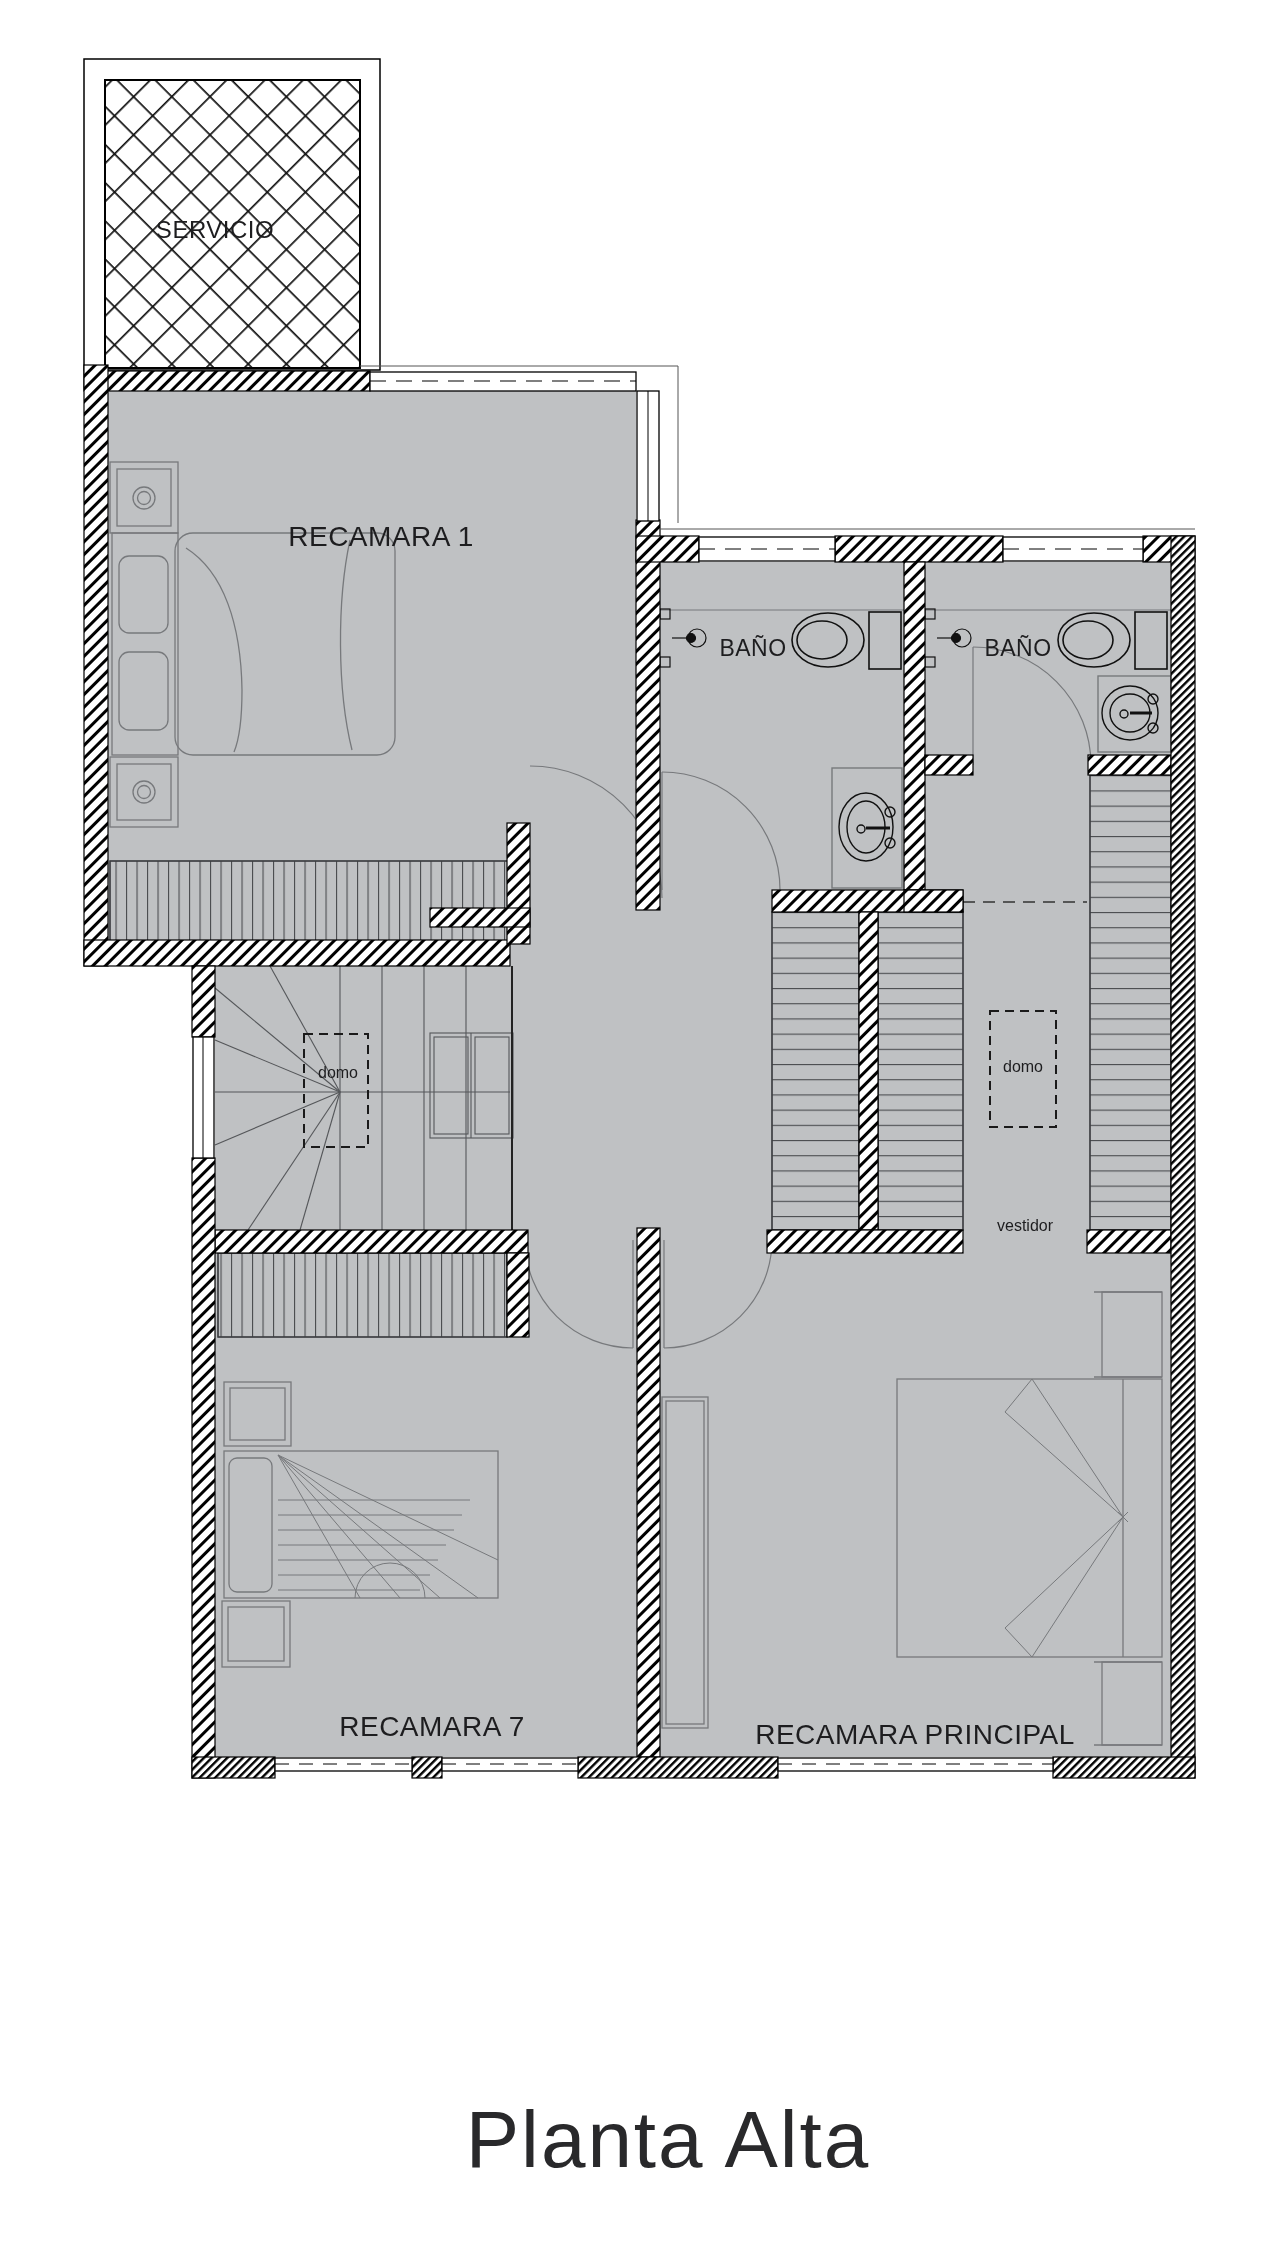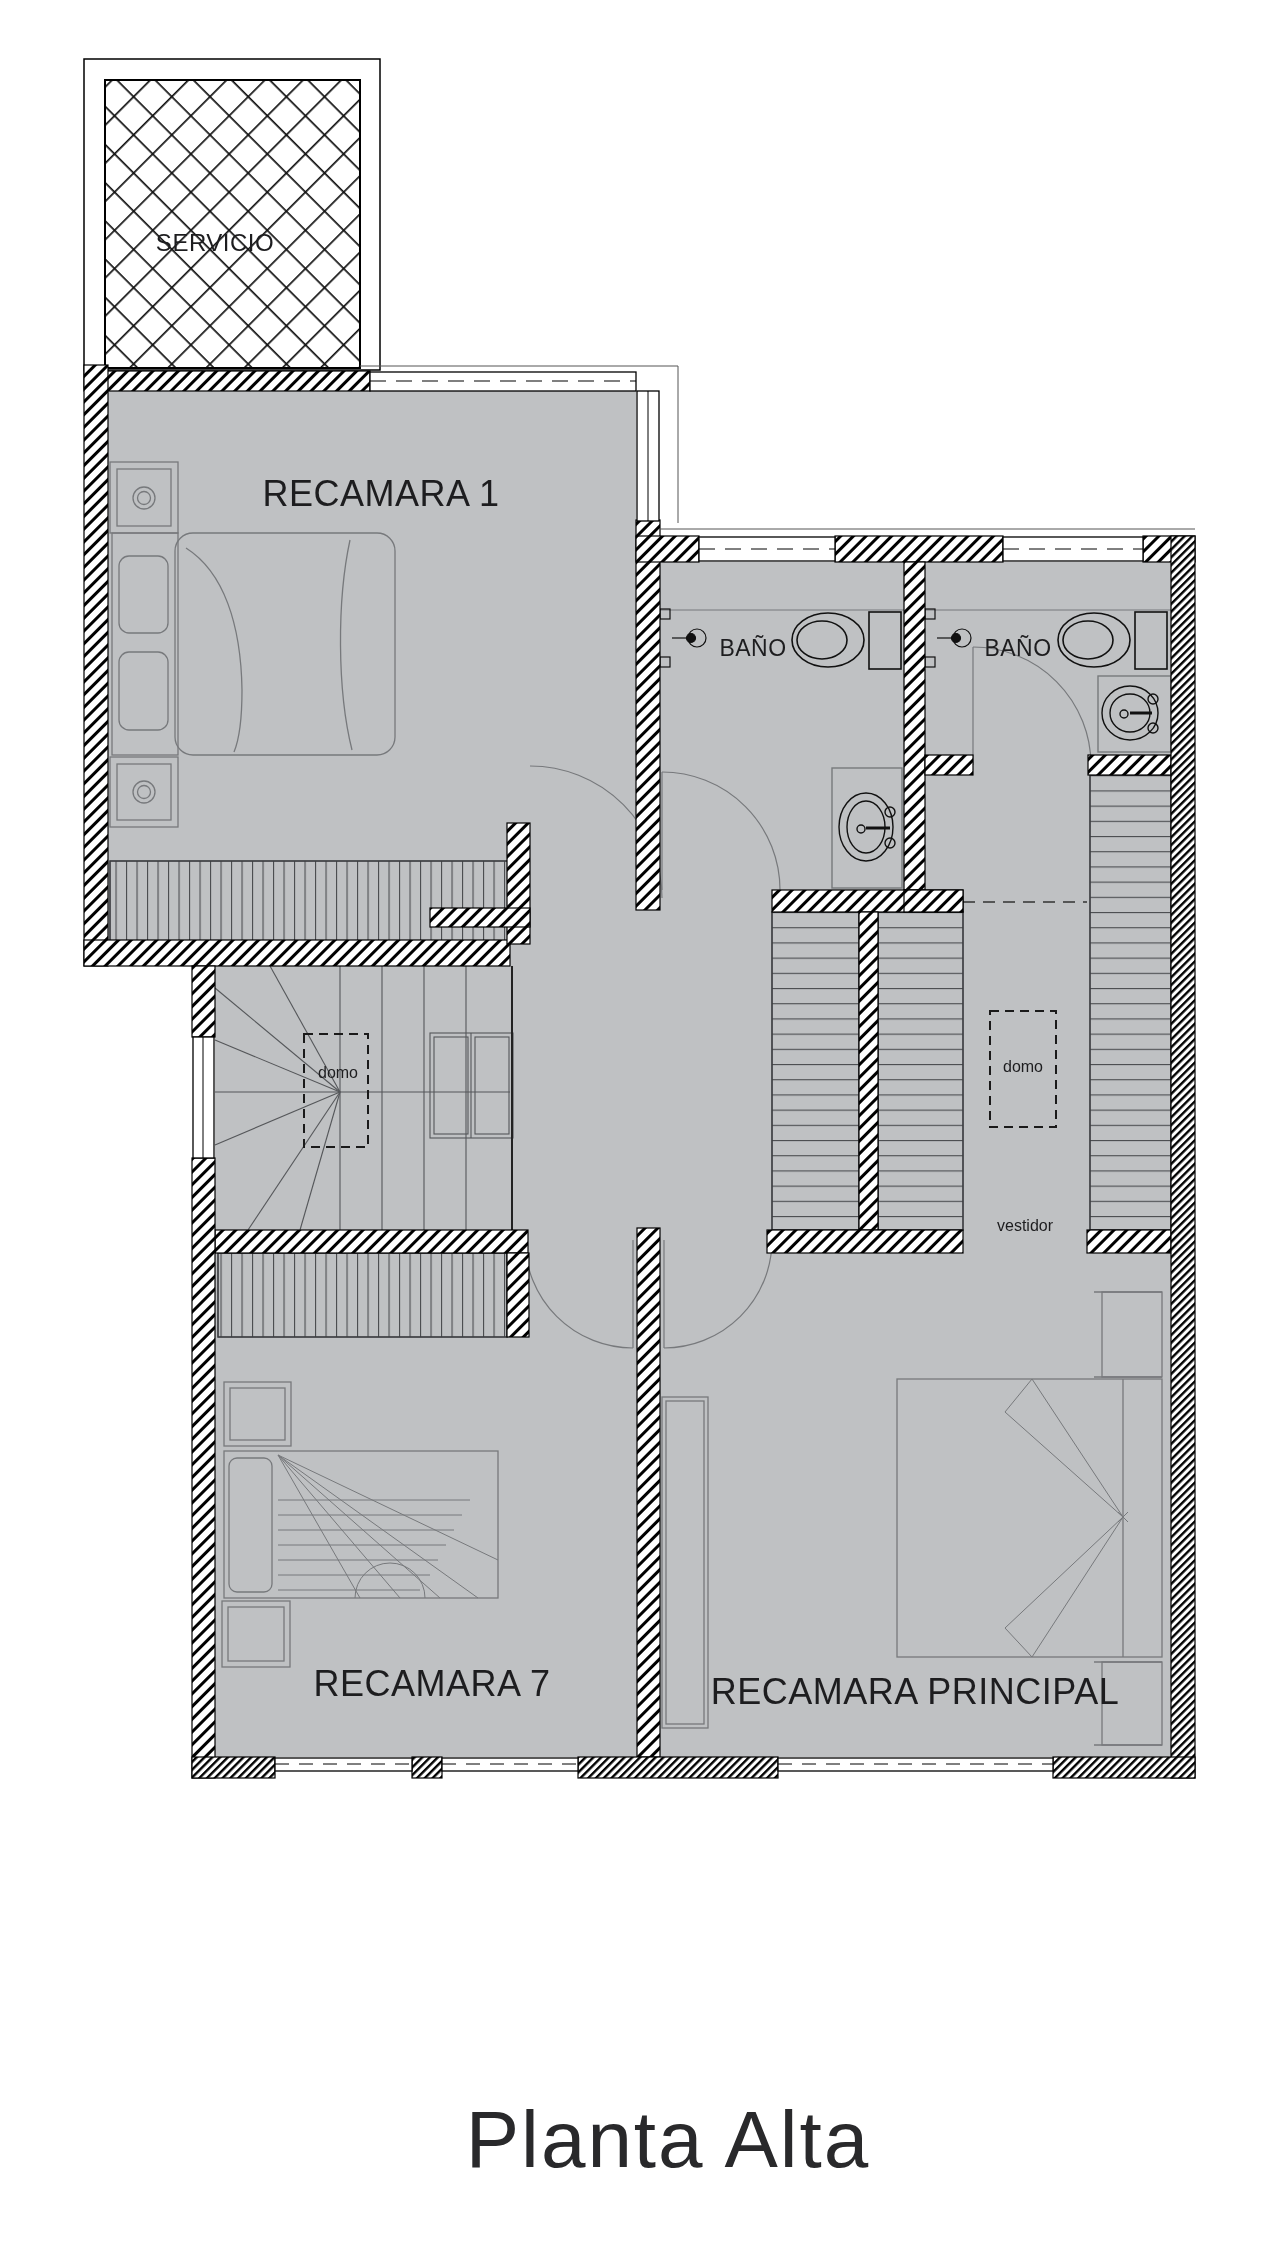--- a/index.html
+++ b/index.html
@@ -2,21 +2,21 @@
 <html><head>
 <meta charset="utf-8">
 <style>
   html,body{margin:0;padding:0;background:#ffffff;}
   .page{position:relative;width:1276px;height:2250px;background:#ffffff;overflow:hidden;
         font-family:"Liberation Sans",sans-serif;}
   .plan-svg{position:absolute;left:0;top:0;width:1276px;height:2250px;}
   .lbl{position:absolute;transform:translate(-50%,-50%);white-space:nowrap;
        color:#1d1d1f;font-family:"Liberation Sans",sans-serif;line-height:1;}
   .lbl-servicio{font-size:24px;letter-spacing:.5px;}
-  .lbl-room{font-size:36px;letter-spacing:.5px;}
+  .lbl-room{font-size:28px;letter-spacing:.5px;margin-top:43px;}
   .lbl-bath{font-size:23px;letter-spacing:.5px;}
   .lbl-domo{font-size:16px;}
   .lbl-vestidor{font-size:16px;margin-top:44px;}
   .lbl-title{font-size:80px;letter-spacing:2px;color:#29292b;}
 </style>
 </head>
 <body>
 
 <div class="page">
 
@@ -302,21 +302,21 @@
         <line x1="778" y1="1764" x2="1053" y2="1764" stroke-width="1" stroke-dasharray="14 10"></line>
       </g>
     </g>
 
     <g stroke="#555" stroke-width="1" fill="none">
       <path d="M360,366 L678,366 L678,523"></path>
       <line x1="660" y1="529" x2="1195" y2="529"></line>
     </g>
   </svg>
 
-  <div class="lbl lbl-servicio" style="left:215px;top:243px;">SERVICIO</div>
+  <div class="lbl lbl-servicio" style="left:215px;top:230px;">SERVICIO</div>
   <div class="lbl lbl-room" style="left:381px;top:494px;">RECAMARA 1</div>
   <div class="lbl lbl-bath" style="left:753px;top:648px;">BAÑO</div>
   <div class="lbl lbl-bath" style="left:1018px;top:648px;">BAÑO</div>
   <div class="lbl lbl-domo" style="left:338px;top:1073px;">domo</div>
   <div class="lbl lbl-domo" style="left:1023px;top:1067px;">domo</div>
   <div class="lbl lbl-vestidor" style="left:1025px;top:1182px;">vestidor</div>
   <div class="lbl lbl-room" style="left:432px;top:1684px;">RECAMARA 7</div>
   <div class="lbl lbl-room" style="left:915px;top:1692px;">RECAMARA PRINCIPAL</div>
   <div class="lbl lbl-title" style="left:668px;top:2140px;">Planta Alta</div>
 

